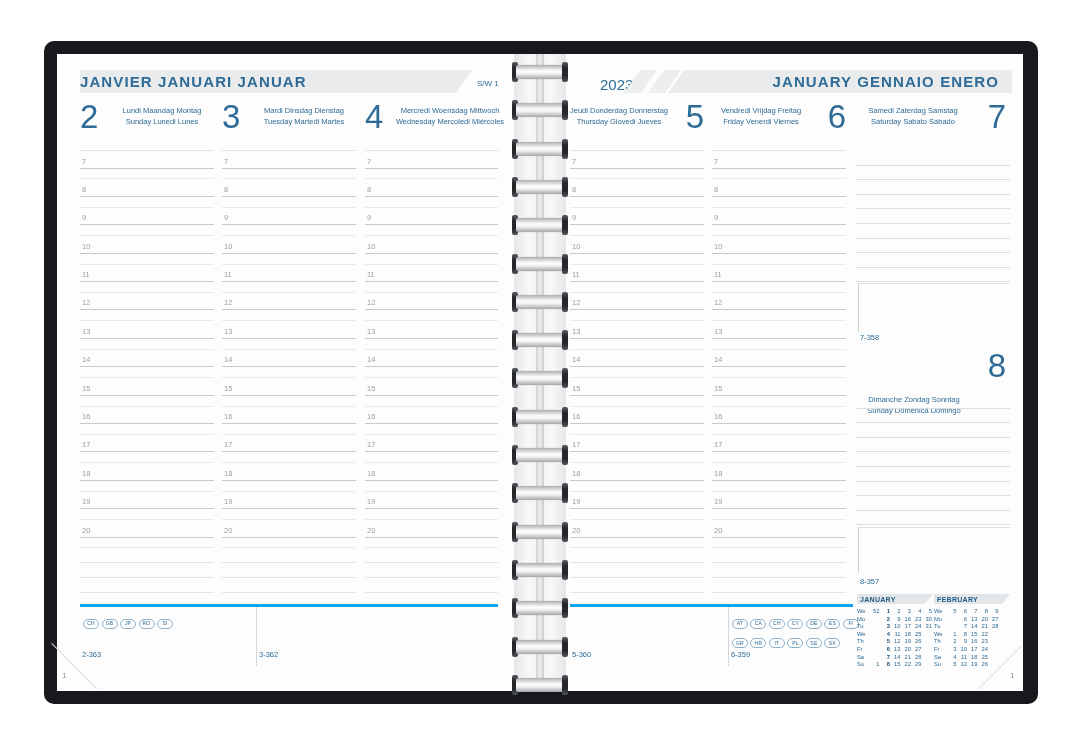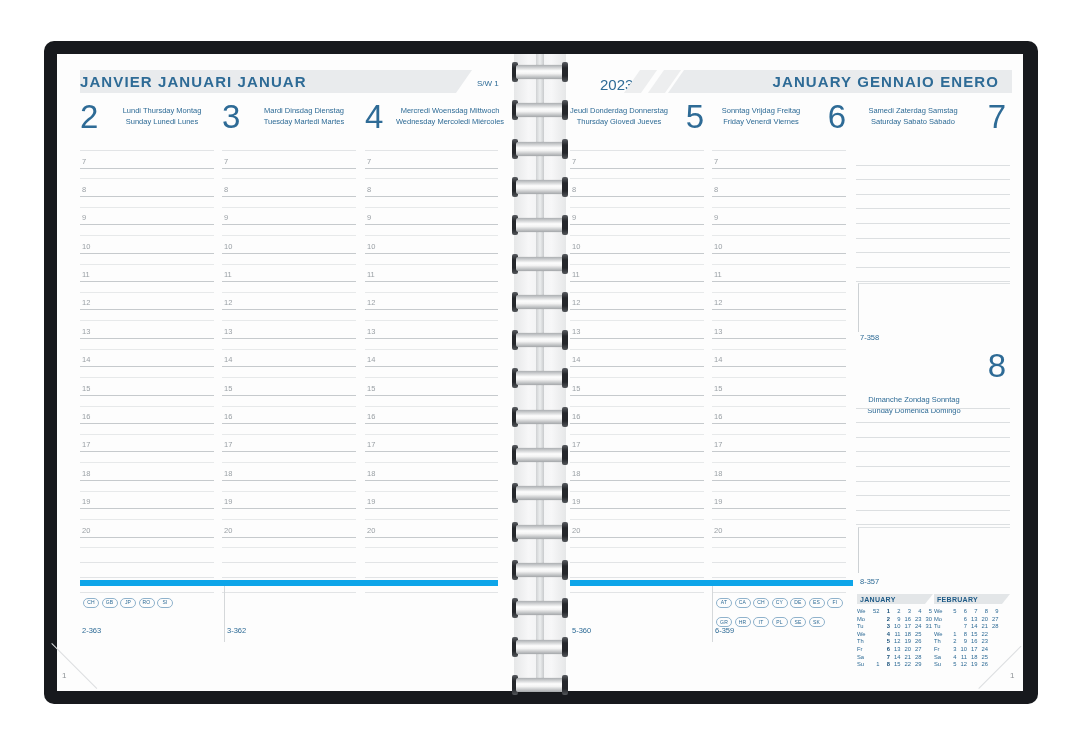--- a/index.html
+++ b/index.html
@@ -41,21 +41,21 @@
 
   .hourgrid{position:absolute;top:150px;border-top:1px solid #e2e4e6;box-sizing:border-box;}
   .hr-top{height:17.5px;border-bottom:1px solid var(--line-strong);position:relative;box-sizing:border-box;}
   .hr-num{position:absolute;left:2px;bottom:2px;font-size:7.5px;color:var(--hour);}
   .hr-half{height:10.9px;border-bottom:1px solid var(--line-light);box-sizing:border-box;}
   .extra-line{height:14.8px;border-bottom:1px solid #e2e4e6;box-sizing:border-box;}
 
   .rules{position:absolute;box-sizing:border-box;}
   .rule{height:14.6px;border-bottom:1px solid #dcdfe1;box-sizing:border-box;}
 
-  .botbox{position:absolute;top:580px;height:62px;border-top:6px solid #0ea5e9;display:flex;box-sizing:border-box;}
+  .botbox{position:absolute;top:604px;height:62px;border-top:3px solid #0ea5e9;display:flex;box-sizing:border-box;gap:32px;}
   .botcell{position:relative;height:100%;box-sizing:border-box;}
   .botcell + .botcell{border-left:1px solid #d5d8da;}
   .daycode{position:absolute;left:2px;bottom:7px;font-size:7.5px;color:var(--blue);}
   .badges{position:absolute;left:3px;top:5px;width:142px;line-height:1;}
   .badge{display:inline-block;border:1px solid #8fb2cc;border-radius:7px;padding:1.5px 2.5px;min-width:9px;
     font-size:5px;color:var(--blue);text-align:center;margin:0 2.5px 3px 0;letter-spacing:.2px;}
 
   .notebox{position:absolute;border-left:1px solid #cdd1d4;border-top:1px solid #dfe2e4;box-sizing:border-box;}
   .daycode-free{position:absolute;font-size:7.5px;color:var(--blue);}
 
@@ -170,21 +170,21 @@
   </div>
 
 <div class="hdr-band left">
   <span class="month-title">JANVIER  JANUARI  JANUAR</span>
 </div>
 <div class="week-label">S/W 1</div>
 
 <div class="dayhead" style="left:80px;width:134px;">
   <span class="dh-num" style="left:0;">2</span>
   <div class="dh-names" style="left:30px;right:0;">
-    <div>Lundi  Thursday  Montag</div>
+    <div>Lundi  Maandag  Montag</div>
     <div>Sunday  Lunedi  Lunes</div>
   </div>
 </div>
 <div class="dayhead" style="left:222px;width:134px;">
   <span class="dh-num" style="left:0;">3</span>
   <div class="dh-names" style="left:30px;right:0;">
     <div>Mardi  Dinsdag  Dienstag</div>
     <div>Tuesday  Martedi  Martes</div>
   </div>
 </div>
@@ -402,21 +402,21 @@
 
 <div class="dayhead" style="left:570px;width:134px;">
   <div class="dh-names" style="left:0;right:36px;">
     <div>Jeudi  Donderdag  Donnerstag</div>
     <div>Thursday  Giovedi  Jueves</div>
   </div>
   <span class="dh-num" style="right:0;">5</span>
 </div>
 <div class="dayhead" style="left:712px;width:134px;">
   <div class="dh-names" style="left:0;right:36px;">
-    <div>Sonntag  Vrijdag  Freitag</div>
+    <div>Vendredi  Vrijdag  Freitag</div>
     <div>Friday  Venerdi  Viernes</div>
   </div>
   <span class="dh-num" style="right:0;">6</span>
 </div>
 <div class="dayhead" style="left:856px;width:154px;">
   <div class="dh-names" style="left:0;right:40px;">
     <div>Samedi  Zaterdag  Samstag</div>
     <div>Saturday  Sabato  Sábado</div>
   </div>
   <span class="dh-num" style="right:4px;">7</span>

